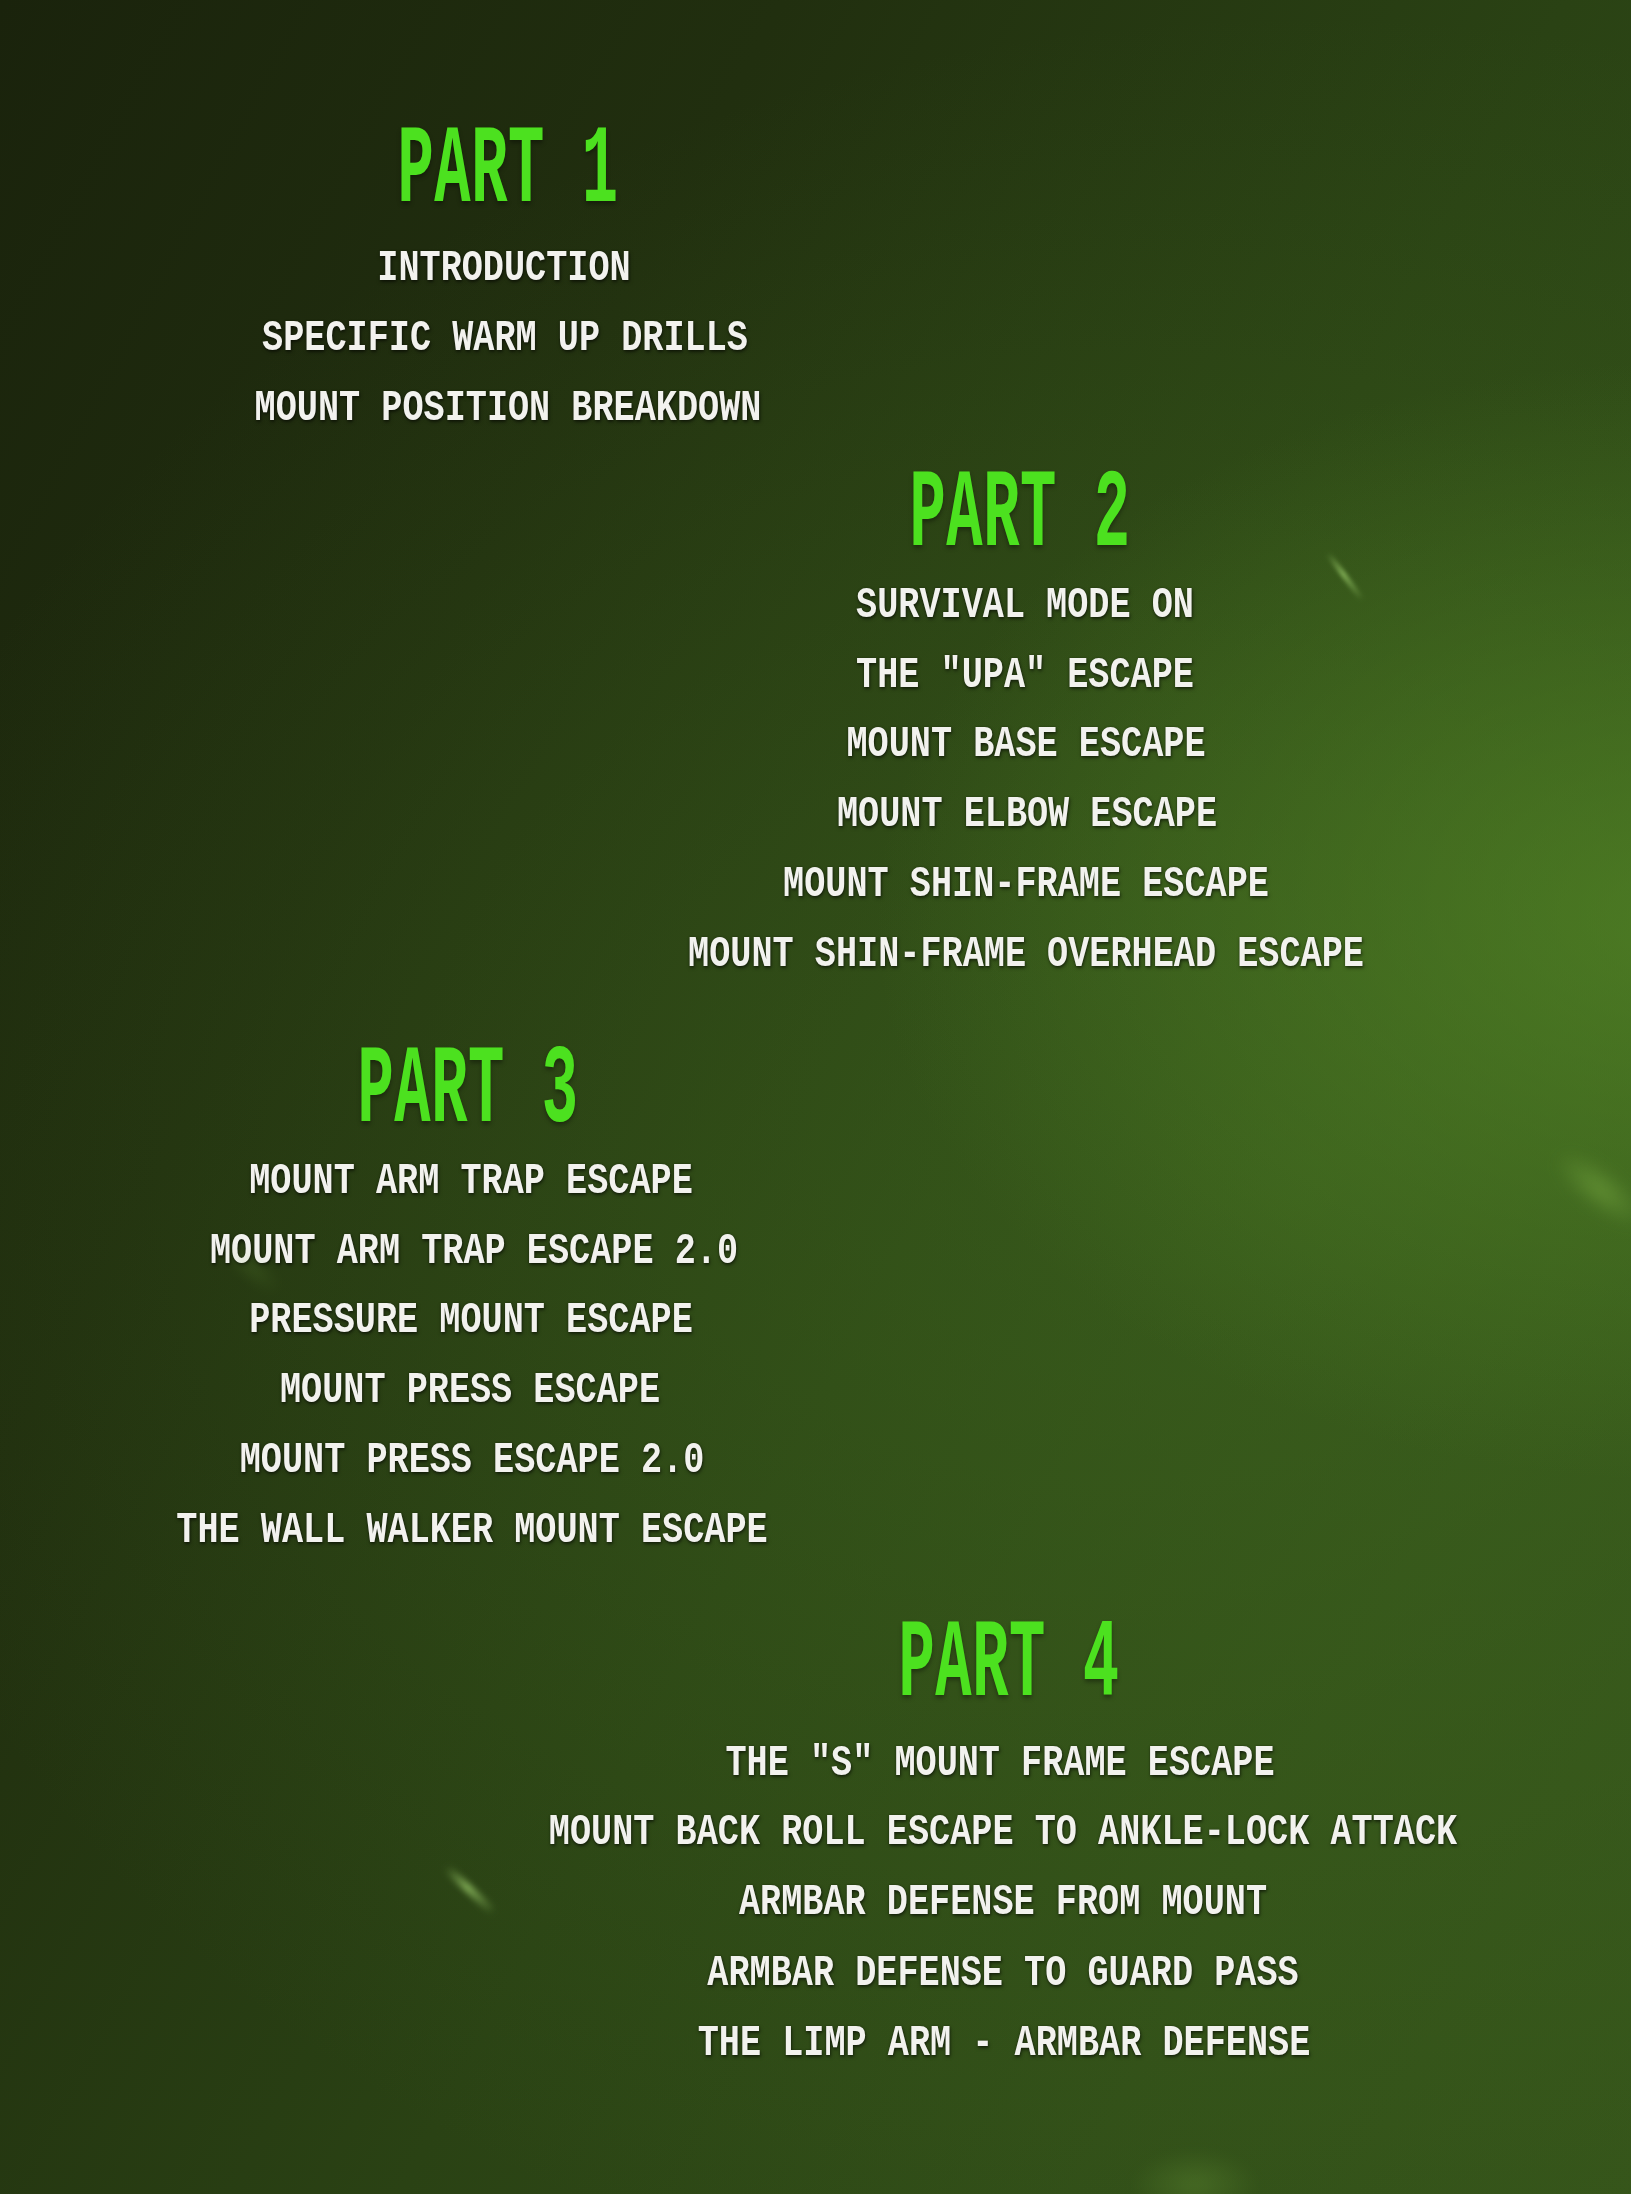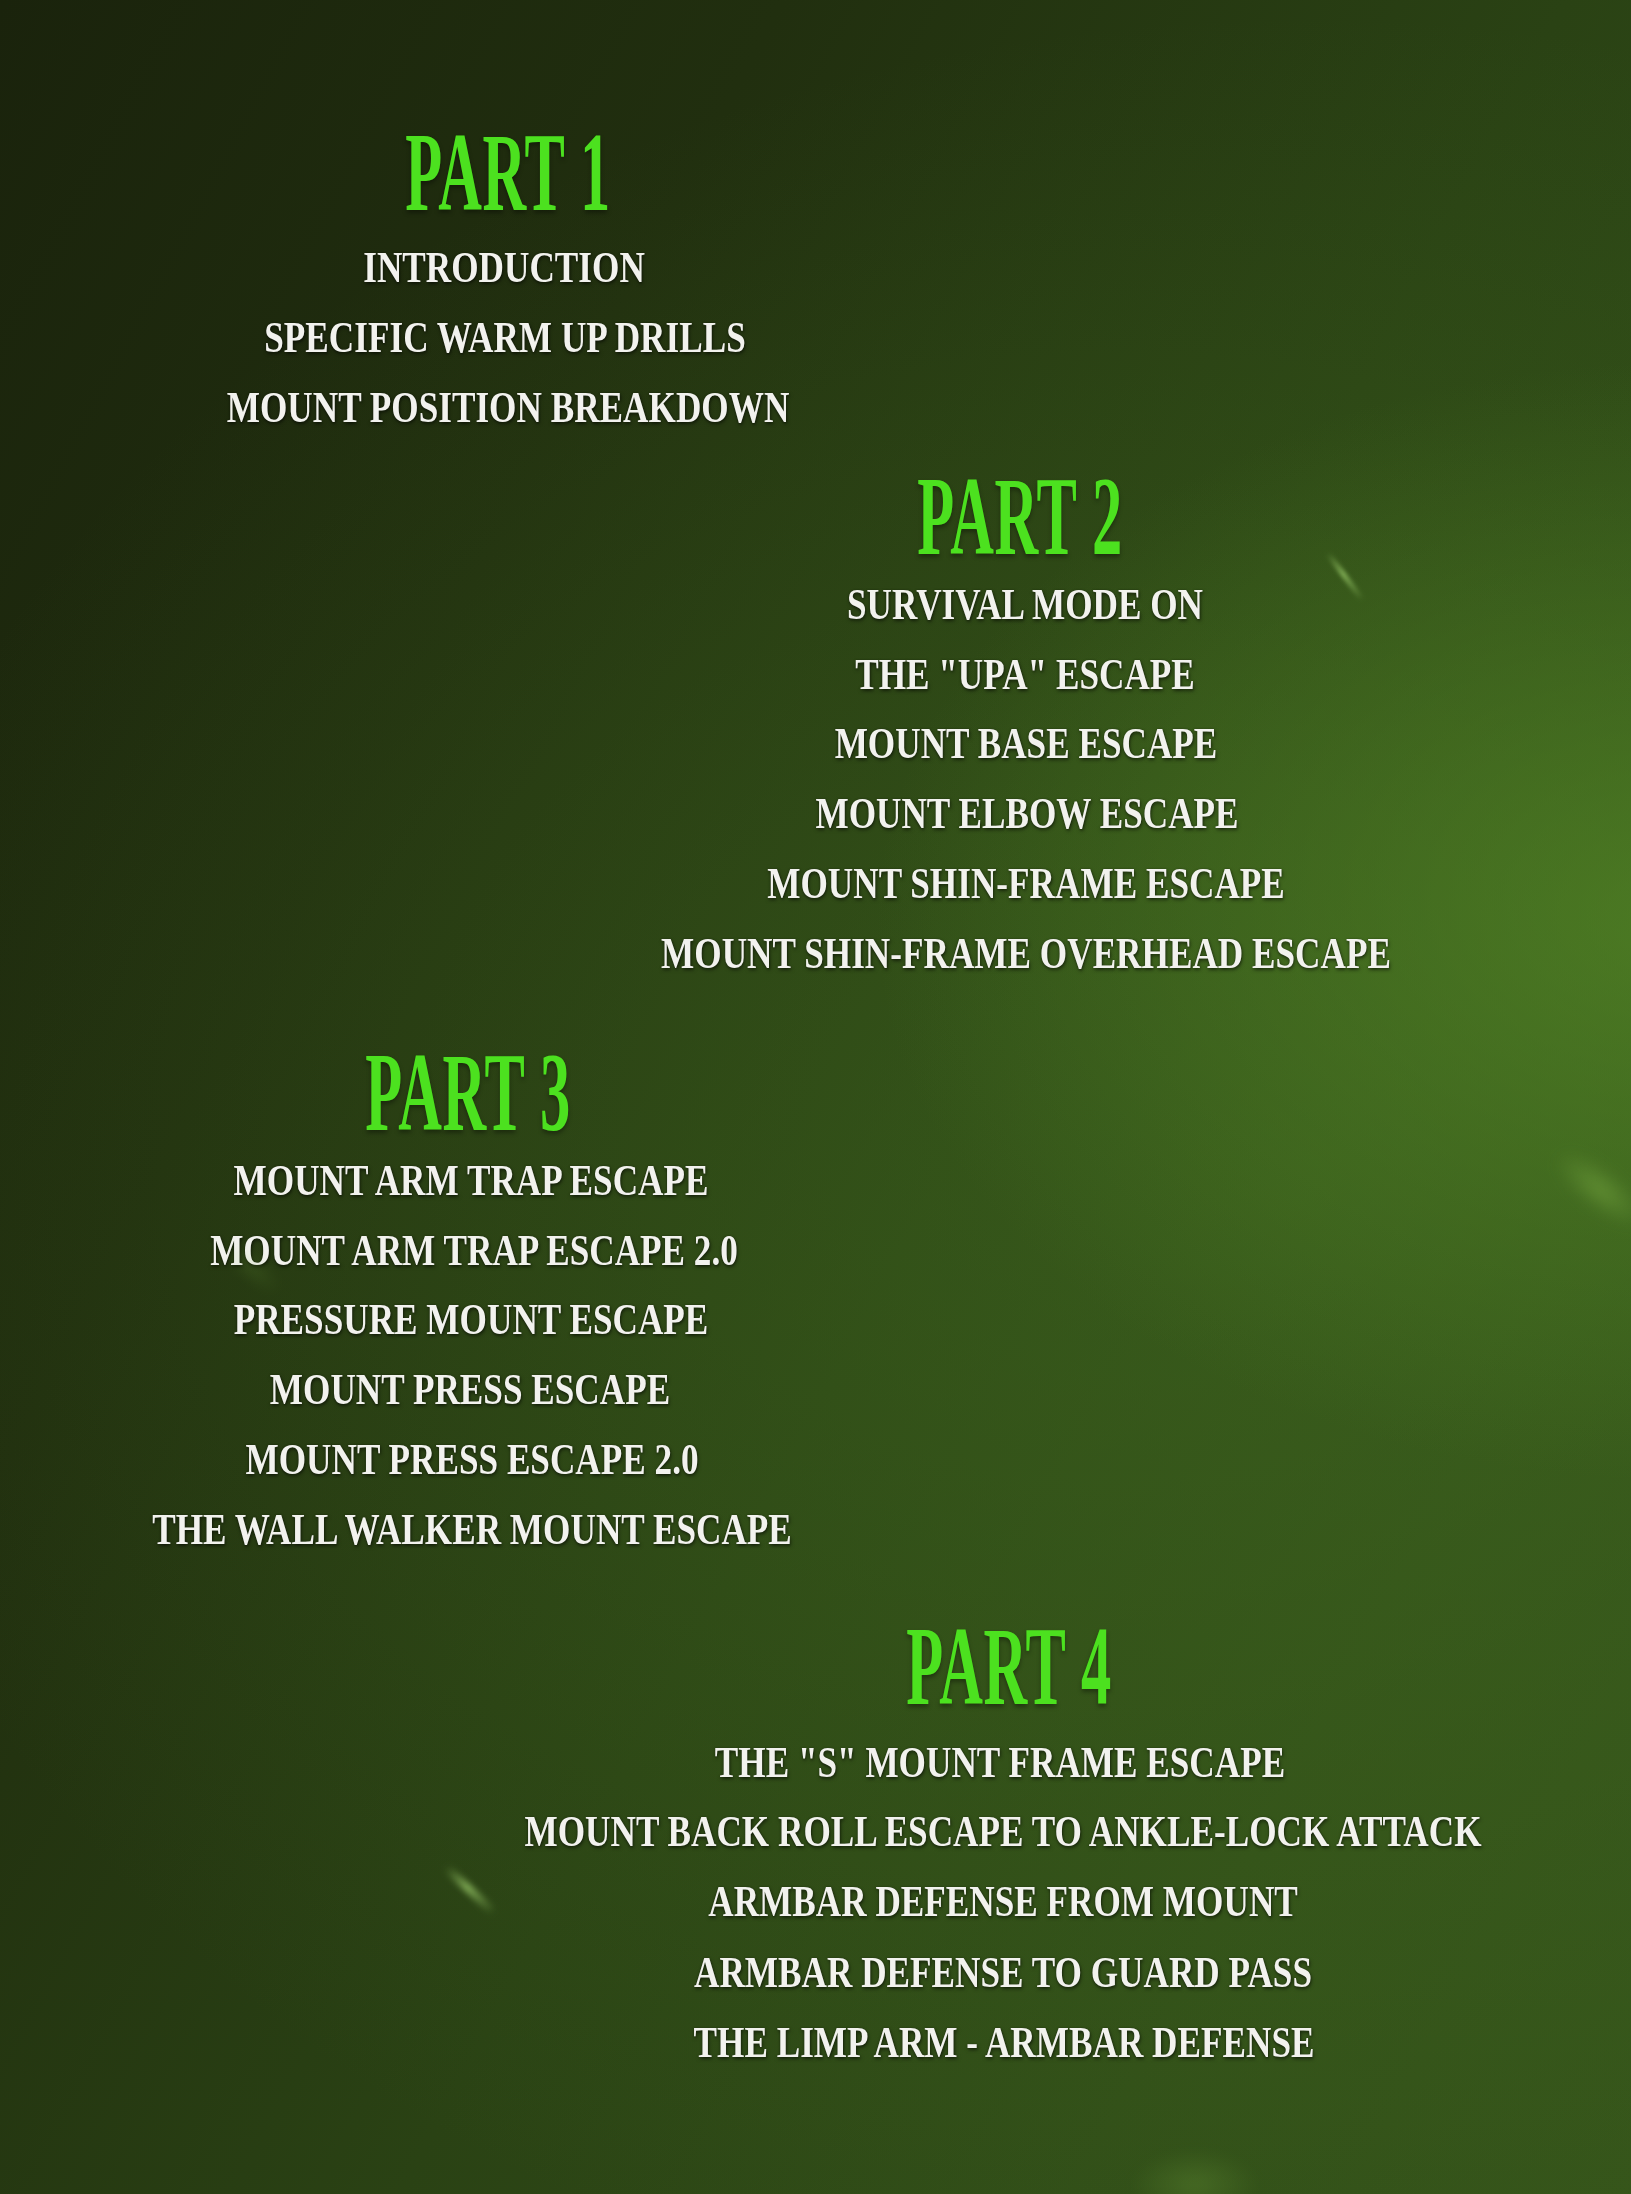--- a/index.html
+++ b/index.html
@@ -2,21 +2,21 @@
 <html><head>
 <meta charset="utf-8">
 <style>
   html, body { margin: 0; padding: 0; background: #10180a; }
 
   #stage {
     position: relative;
     width: 1631px;
     height: 2194px;
     overflow: hidden;
-    font-family: Liberation Serif, serif;
+    font-family: Liberation Mono, monospace;
     background:
       radial-gradient(1150px 800px at 103% 42%, rgba(88,142,40,0.62), rgba(88,142,40,0) 70%),
       radial-gradient(1900px 1500px at 80% 54%, rgba(70,115,34,0.45), rgba(70,115,34,0) 78%),
       linear-gradient(118deg, #1a230c 0%, #212f0f 28%, #2a4214 56%, #314e18 80%, #35541a 100%);
   }
 
   .part-title {
     position: absolute;
     white-space: nowrap;
     transform: translateX(-50%) scaleX(0.54);

